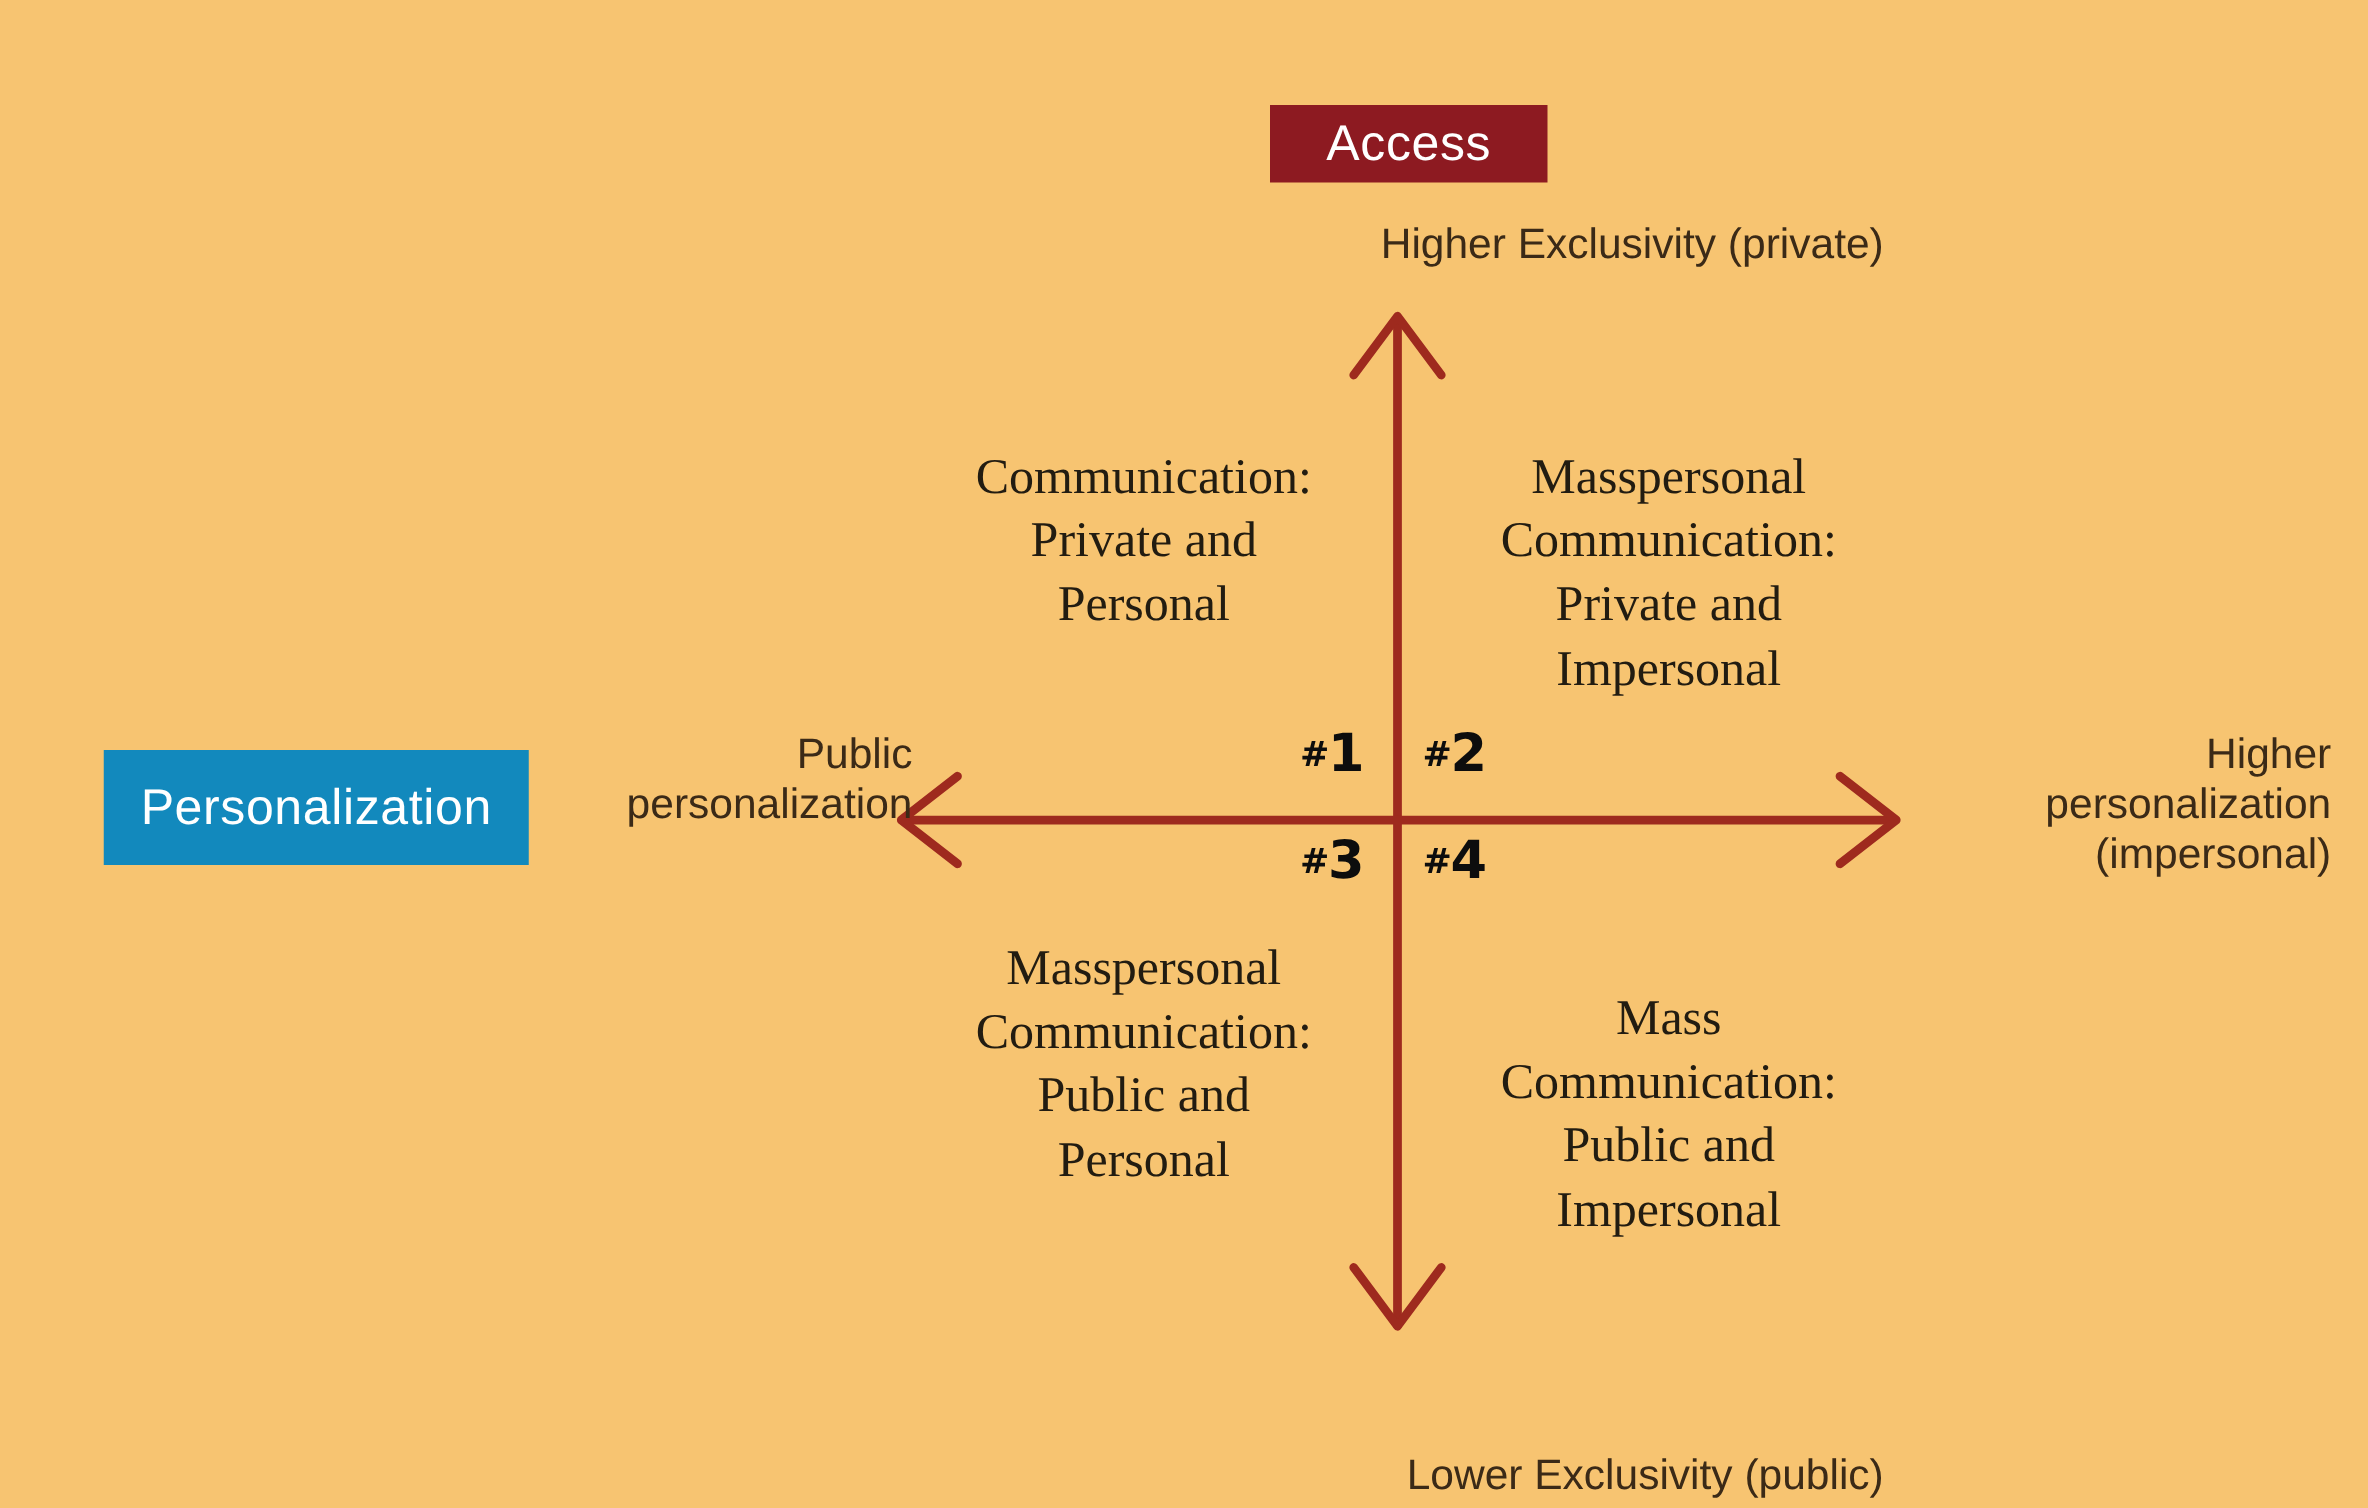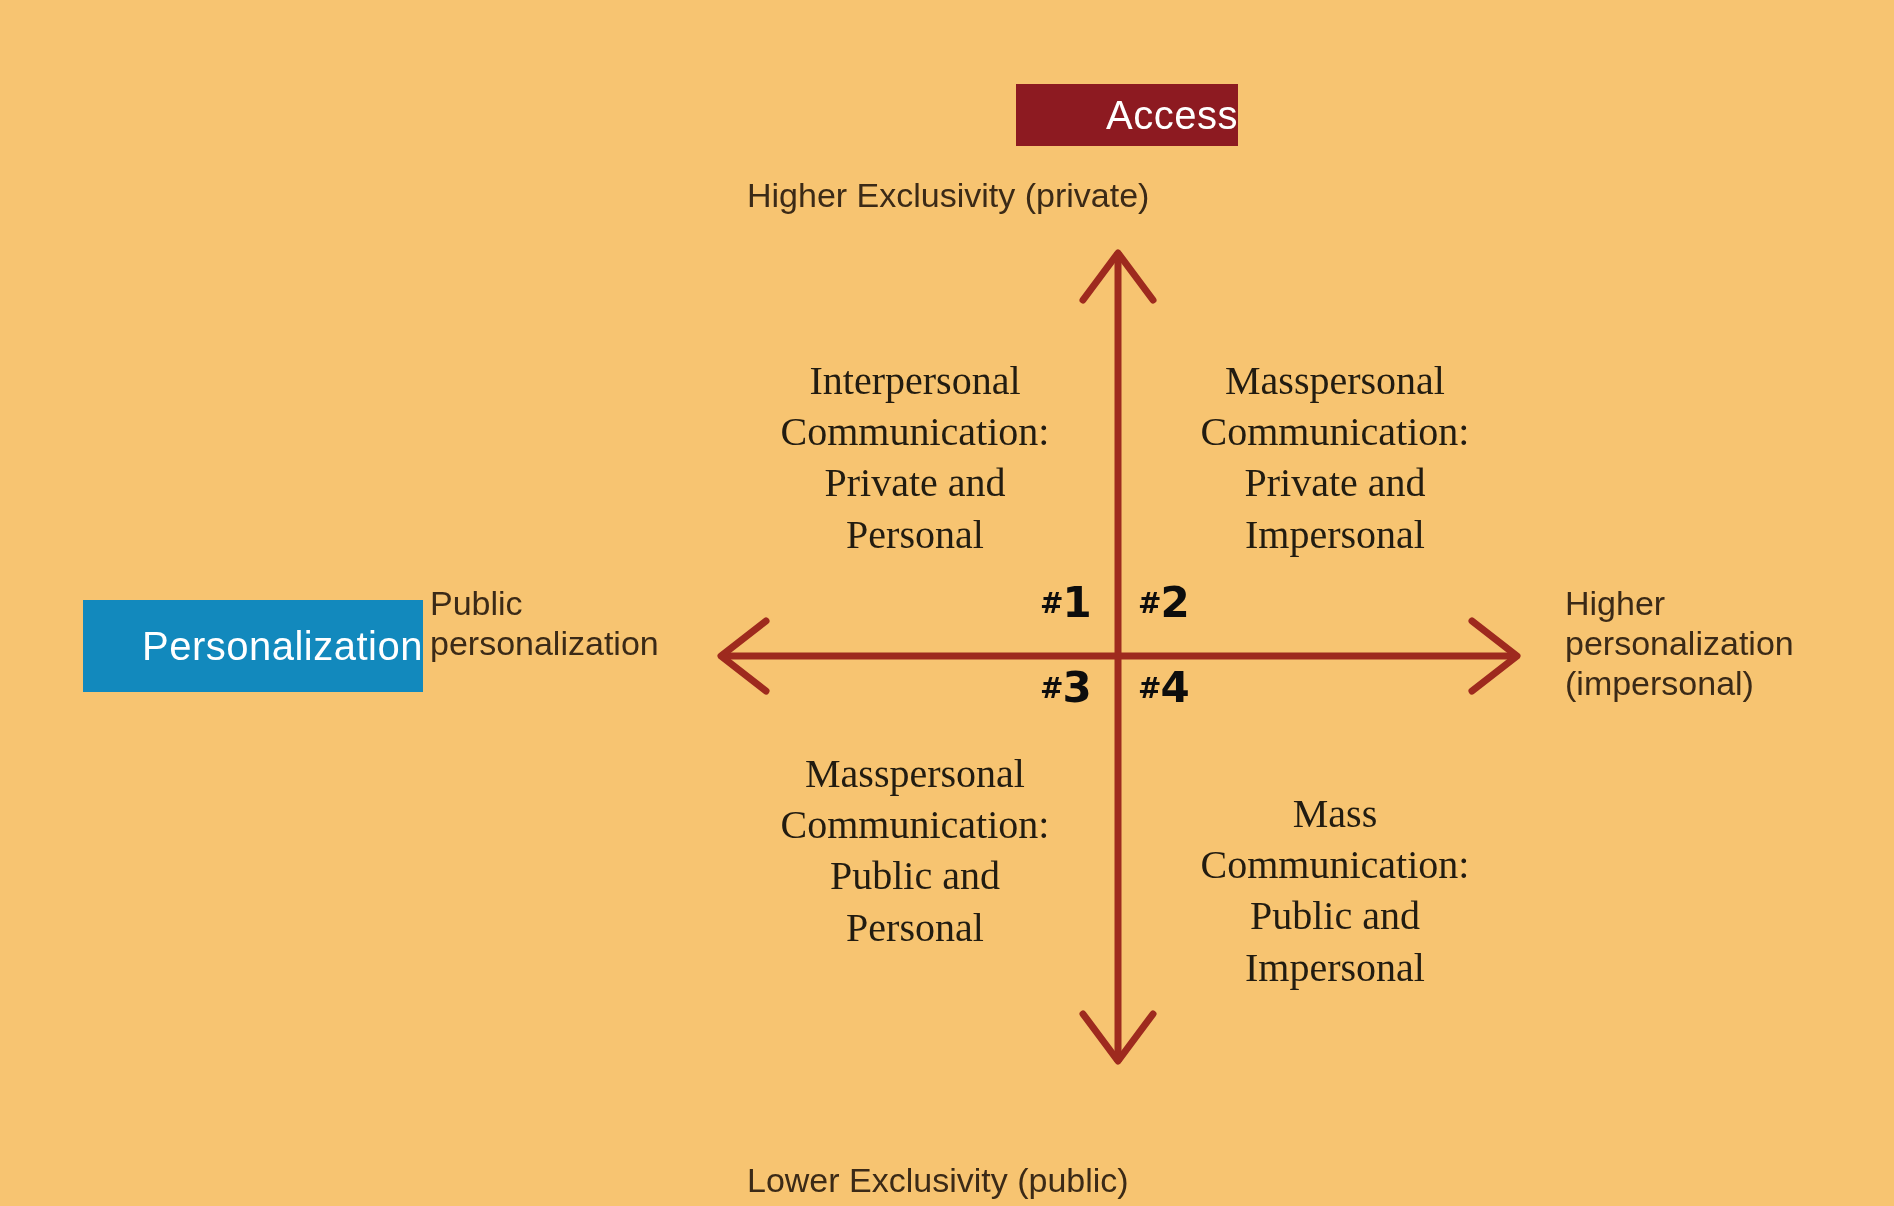--- a/index.html
+++ b/index.html
@@ -28,21 +28,21 @@
     top: 0;
     width: 1894px;
     height: 1206px;
   }
 
   
   .badge {
     position: absolute;
     display: flex;
     align-items: center;
-    justify-content: flex-end;
+    justify-content: center;
     box-sizing: border-box;
     color: #ffffff;
     letter-spacing: 0.5px;
   }
   #access-badge {
     left: 1016px;
     top: 84px;
     width: 222px;
     height: 62px;
     background: #8d1a21;
@@ -59,21 +59,21 @@
     font-weight: 400;
   }
 
   
   .axis-label {
     position: absolute;
     color: #3b2a17;
     font-family: "Liberation Sans", sans-serif;
     font-size: 34px;
     line-height: 1.18;
-    text-align: left;
+    text-align: right;
     font-weight: 400;
   }
   #label-top {
     left: 747px;
     top: 175px;
     width: 760px;
   }
   #label-bottom {
     left: 747px;
     top: 1160px;
@@ -161,21 +161,20 @@
     <div>personalization</div>
   </div>
 
   <div class="axis-label" id="label-right">
     <div>Higher</div>
     <div>personalization</div>
     <div>(impersonal)</div>
   </div>
 
   <div class="quadrant" id="quad-1">
-    <div>Interpersonal</div>
     <div>Communication:</div>
     <div>Private and</div>
     <div>Personal</div>
   </div>
 
   <div class="quadrant" id="quad-2">
     <div>Masspersonal</div>
     <div>Communication:</div>
     <div>Private and</div>
     <div>Impersonal</div>

